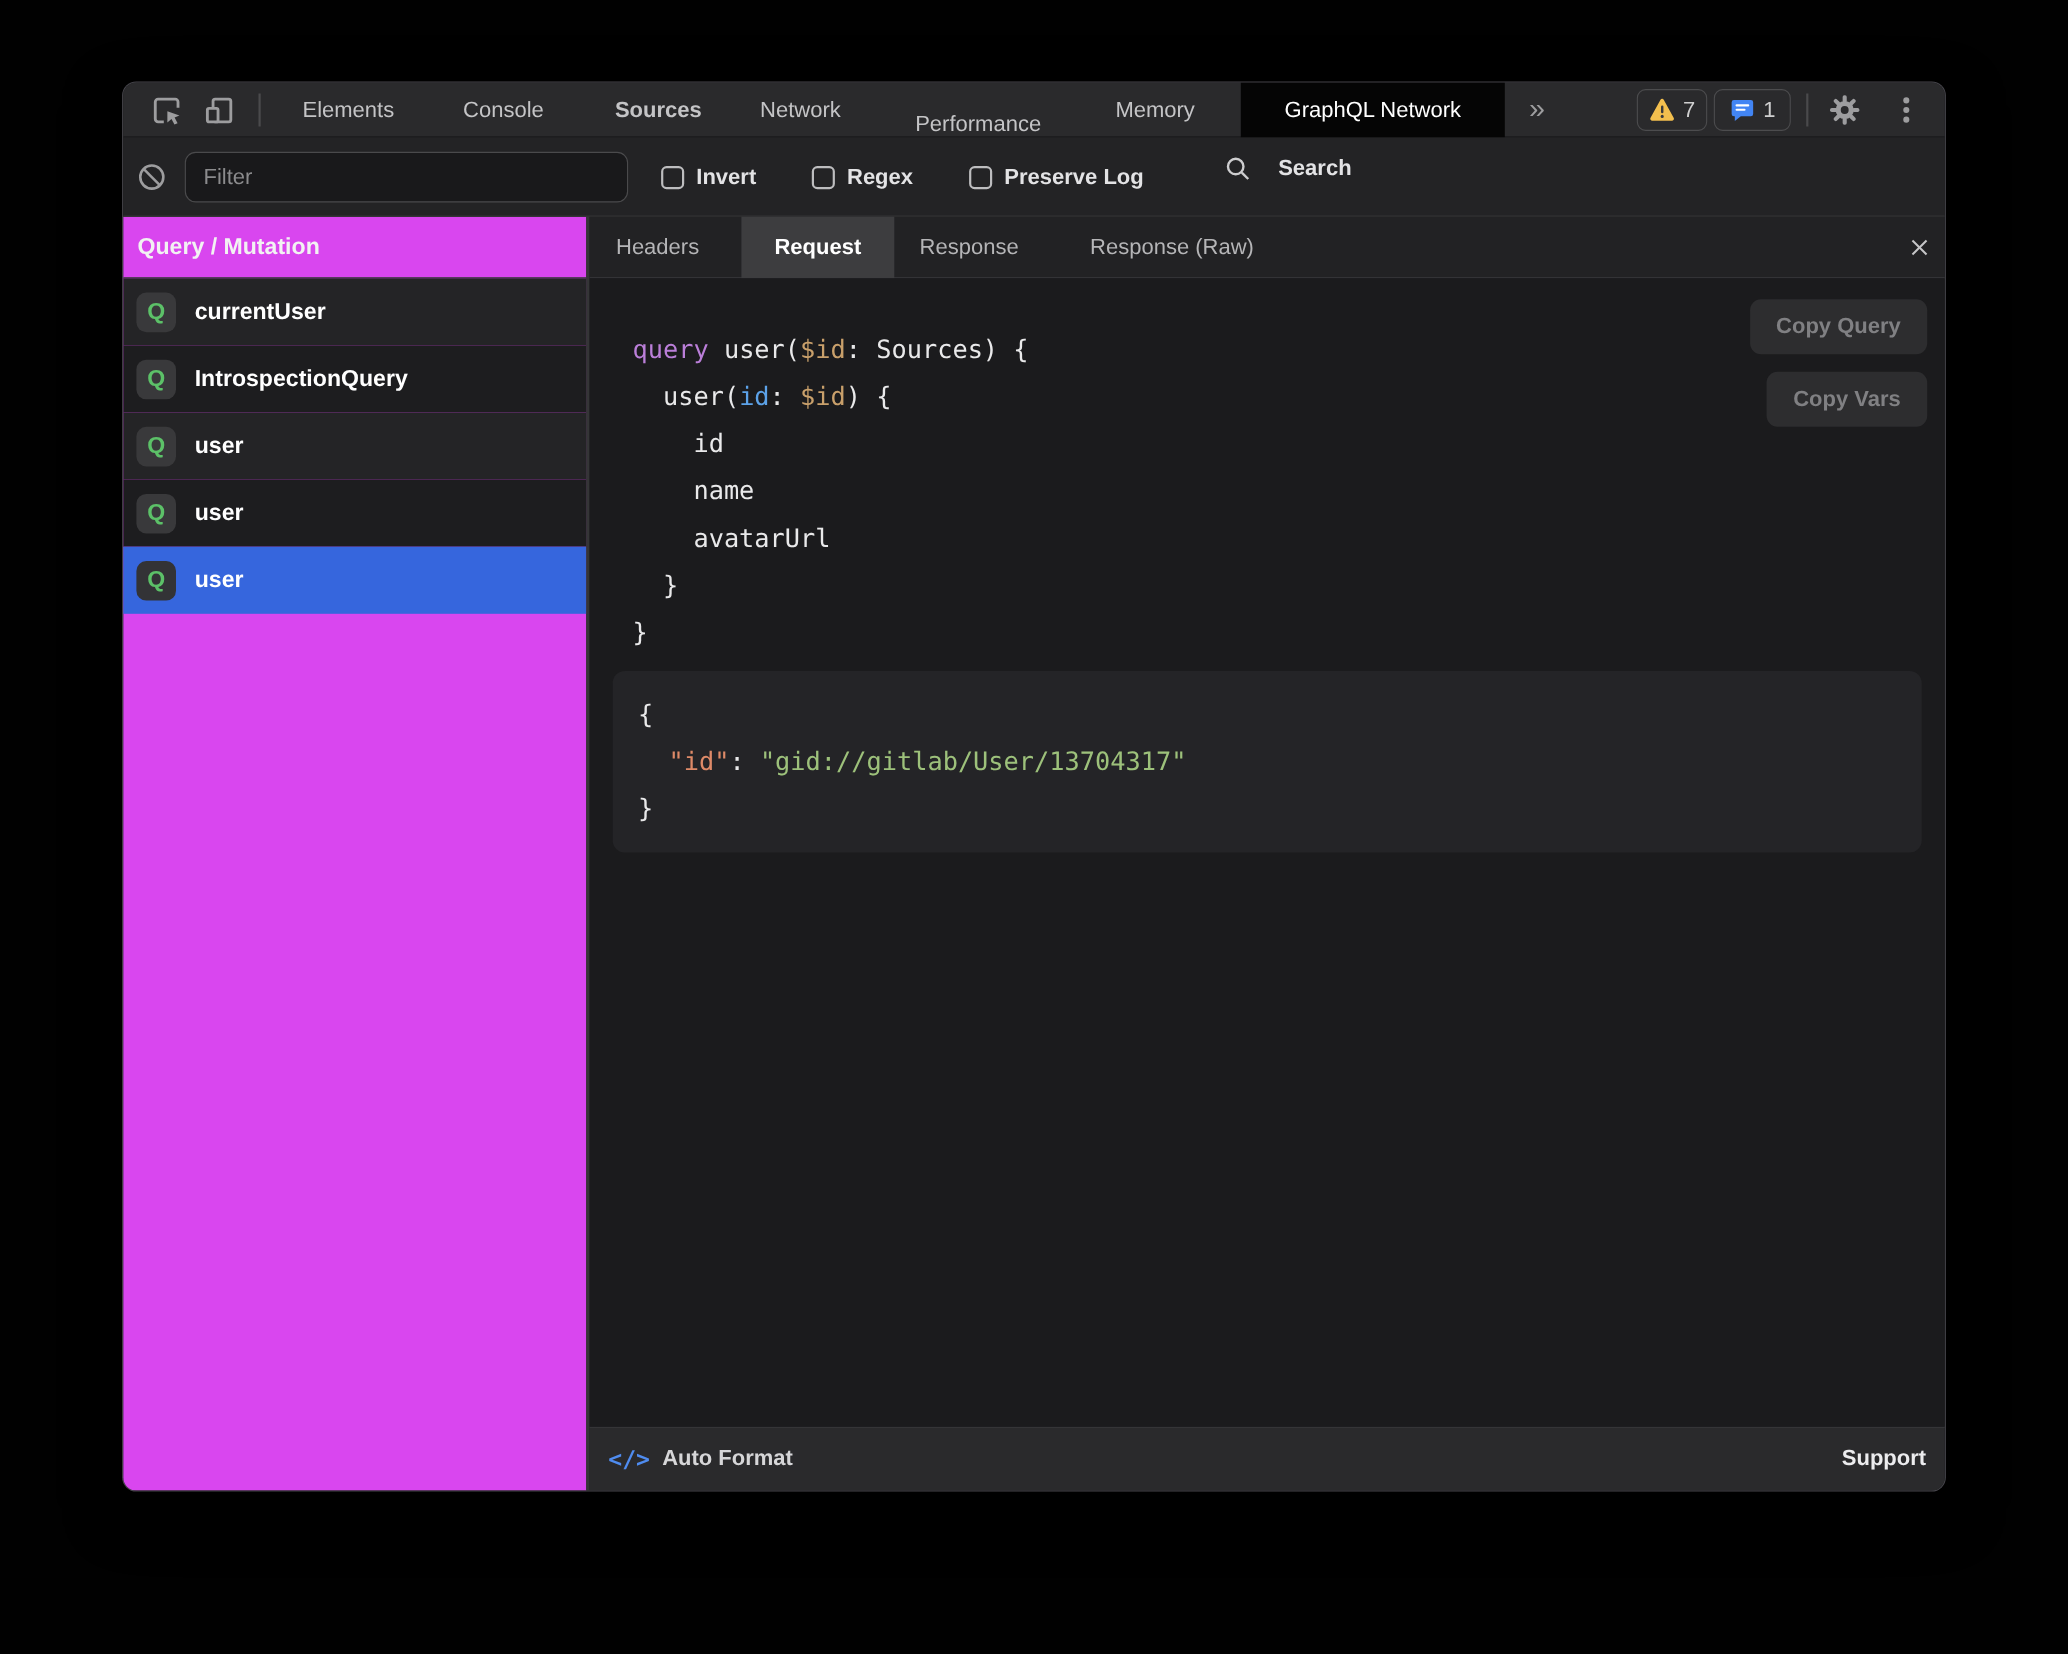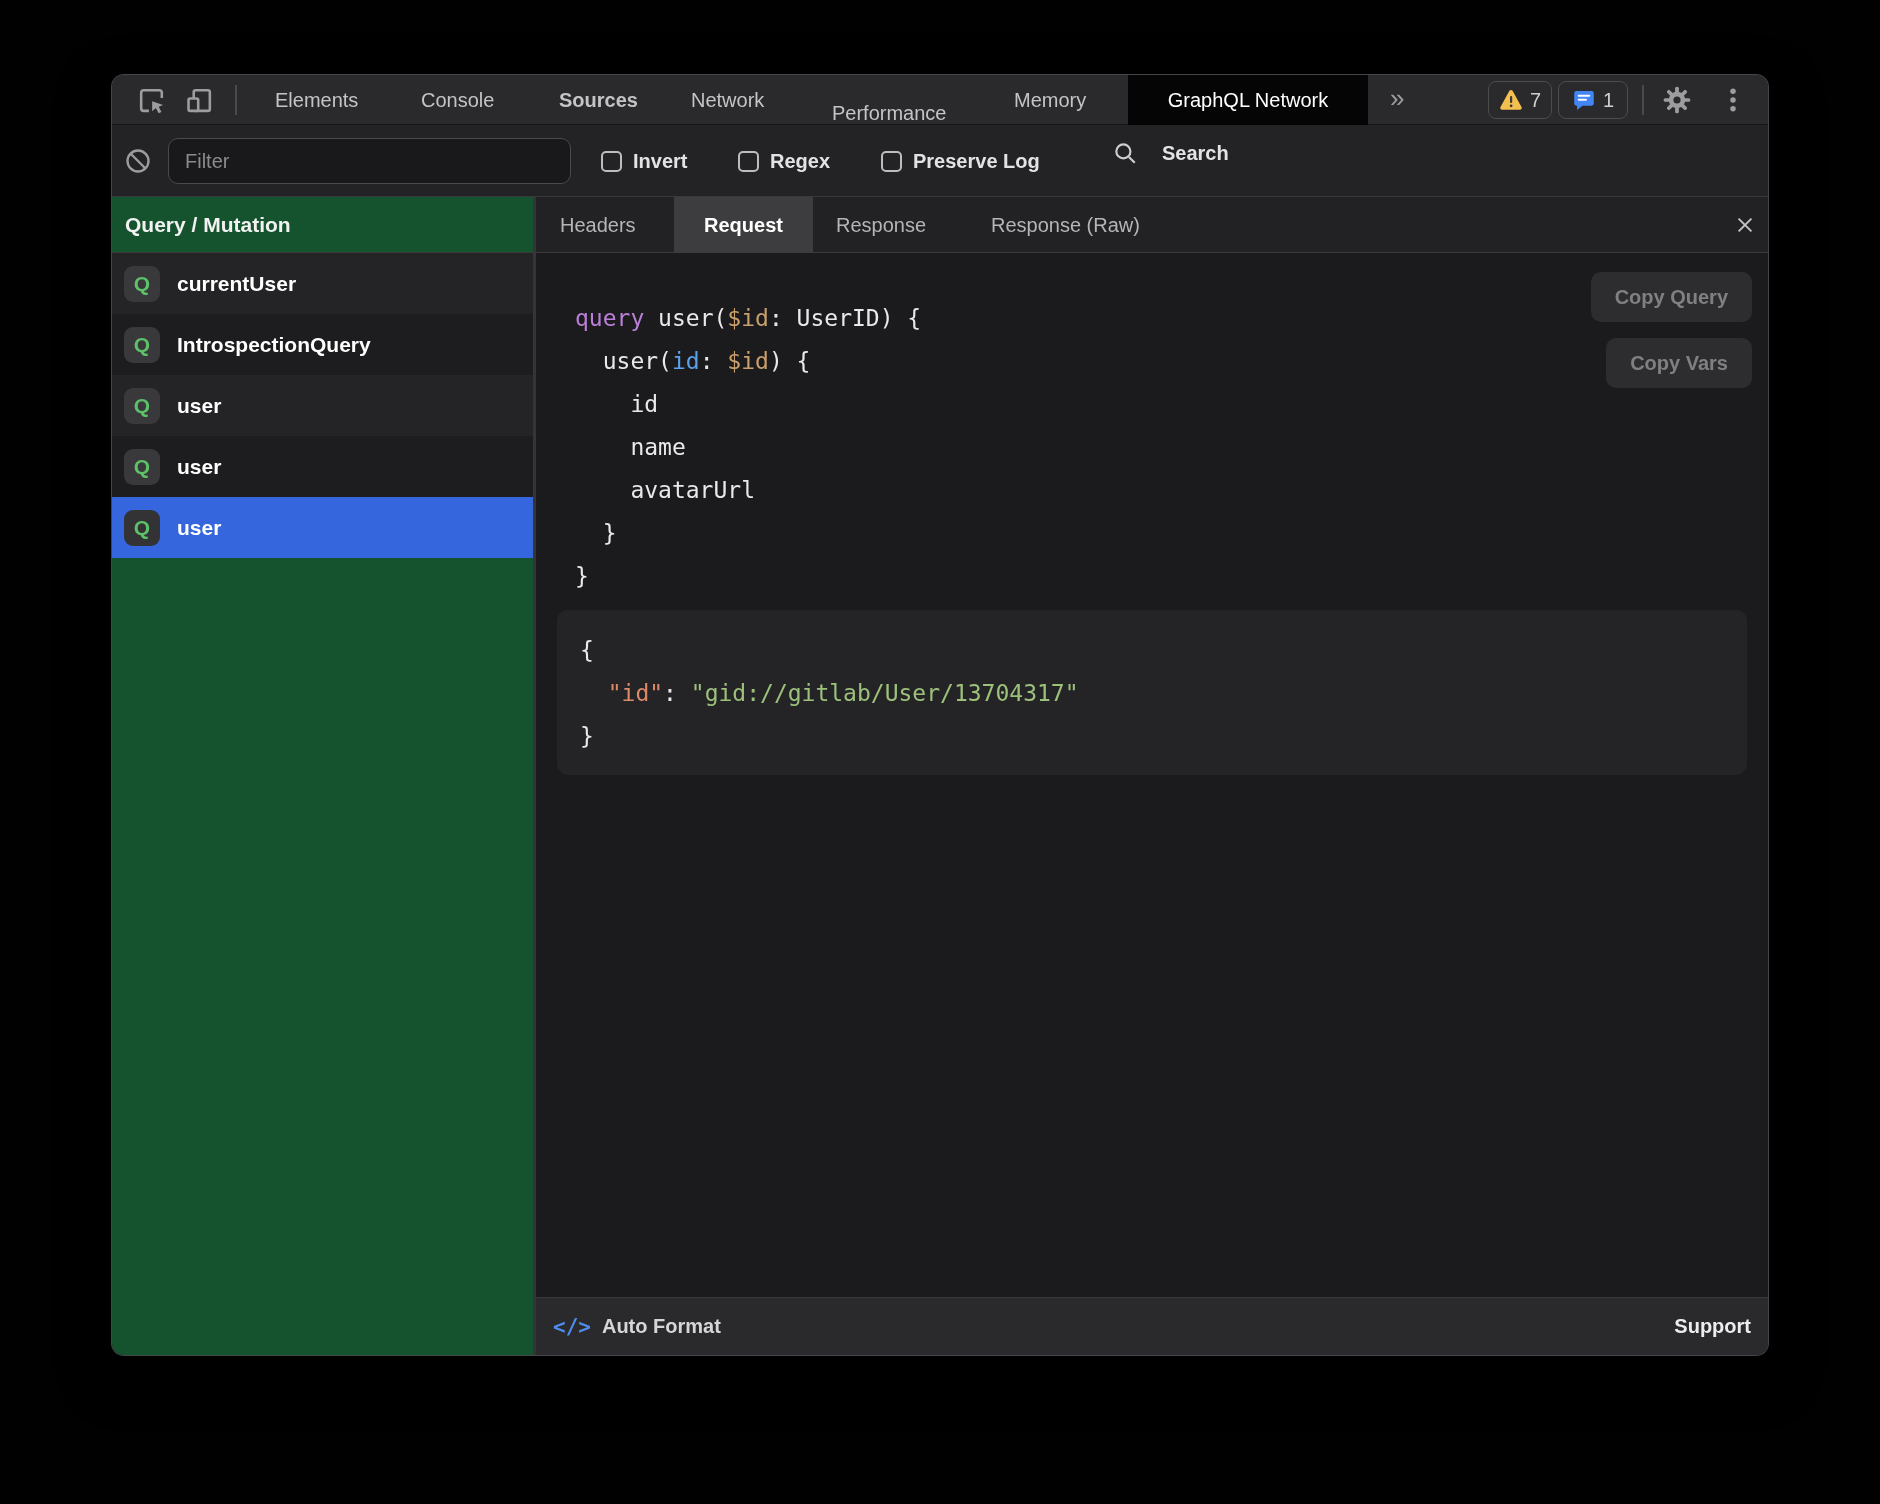--- a/index.html
+++ b/index.html
@@ -32,21 +32,21 @@
   .filter-input { position:absolute; left:56px; top:13px; width:403px; height:46px;
     background:#19191b; border:1.5px solid #4a4a4c; border-radius:10px; color:#e8e8e8;
     font-size:20px; padding:0 16px; outline:none; }
   .filter-input::placeholder { color:#8b8b8d; }
   .check-group { position:absolute; top:0; height:72px; display:flex; align-items:center; gap:11px; cursor:pointer; }
   .checkbox { width:21px; height:21px; border:2px solid #bdbdbf; border-radius:5px; background:transparent; }
   .check-label { color:#e3e3e5; font-size:20px; font-weight:600; }
   .search-group { position:absolute; top:0; height:56px; display:flex; align-items:center; gap:24px; cursor:pointer; }
   
   .main { flex:1; display:flex; min-height:0; }
-  .sidebar { width:421px; flex:none; background:#14532d; display:flex; flex-direction:column; }
+  .sidebar { width:421px; flex:none; background:#d946ef; display:flex; flex-direction:column; }
   .sb-header { height:56px; line-height:56px; padding-left:13px; color:#f2f2f2; font-size:21px; font-weight:700;
     border-bottom:1px solid #39393b; flex:none; }
   .sb-item { height:61px; display:flex; align-items:center; padding-left:12px; cursor:pointer; }
   .sb-item.odd { background:#242426; }
   .sb-item.even { background:#1d1d1f; }
   .sb-item.selected { background:#3666dd; }
   .q-badge { width:36px; height:36px; border-radius:9px; background:#39393b; color:#5cc168;
     font-size:21px; font-weight:700; display:flex; align-items:center; justify-content:center; flex:none; }
   .sb-item.selected .q-badge { background:#333336; }
   .sb-label { color:#ffffff; font-size:21px; font-weight:700; margin-left:17px; }
@@ -226,21 +226,21 @@
         <div class="close-btn">
           <svg width="22" height="22" viewBox="0 0 24 24" stroke="#c6c6c8" stroke-width="2">
             <line x1="5" y1="5" x2="19" y2="19"></line>
               <line x1="19" y1="5" x2="5" y2="19"></line>
           </svg>
         </div>
       </div>
 
       <div class="content">
         <div class="query-block code">
-            <div class="code-line"><span class="tk-kw">query</span><span class="tk-pl"> user(</span><span class="tk-var">$id</span><span class="tk-pl">: UserID) {</span></div>
+            <div class="code-line"><span class="tk-kw">query</span><span class="tk-pl"> user(</span><span class="tk-var">$id</span><span class="tk-pl">: Sources) {</span></div>
             <div class="code-line"><span class="tk-pl">  user(</span><span class="tk-arg">id</span><span class="tk-pl">: </span><span class="tk-var">$id</span><span class="tk-pl">) {</span></div>
             <div class="code-line"><span class="tk-pl">    id</span></div>
             <div class="code-line"><span class="tk-pl">    name</span></div>
             <div class="code-line"><span class="tk-pl">    avatarUrl</span></div>
             <div class="code-line"><span class="tk-pl">  }</span></div>
             <div class="code-line"><span class="tk-pl">}</span></div>
           </div>
         <button class="copy-btn copy-query">Copy Query</button>
         <button class="copy-btn copy-vars">Copy Vars</button>
         <div class="vars-box">

